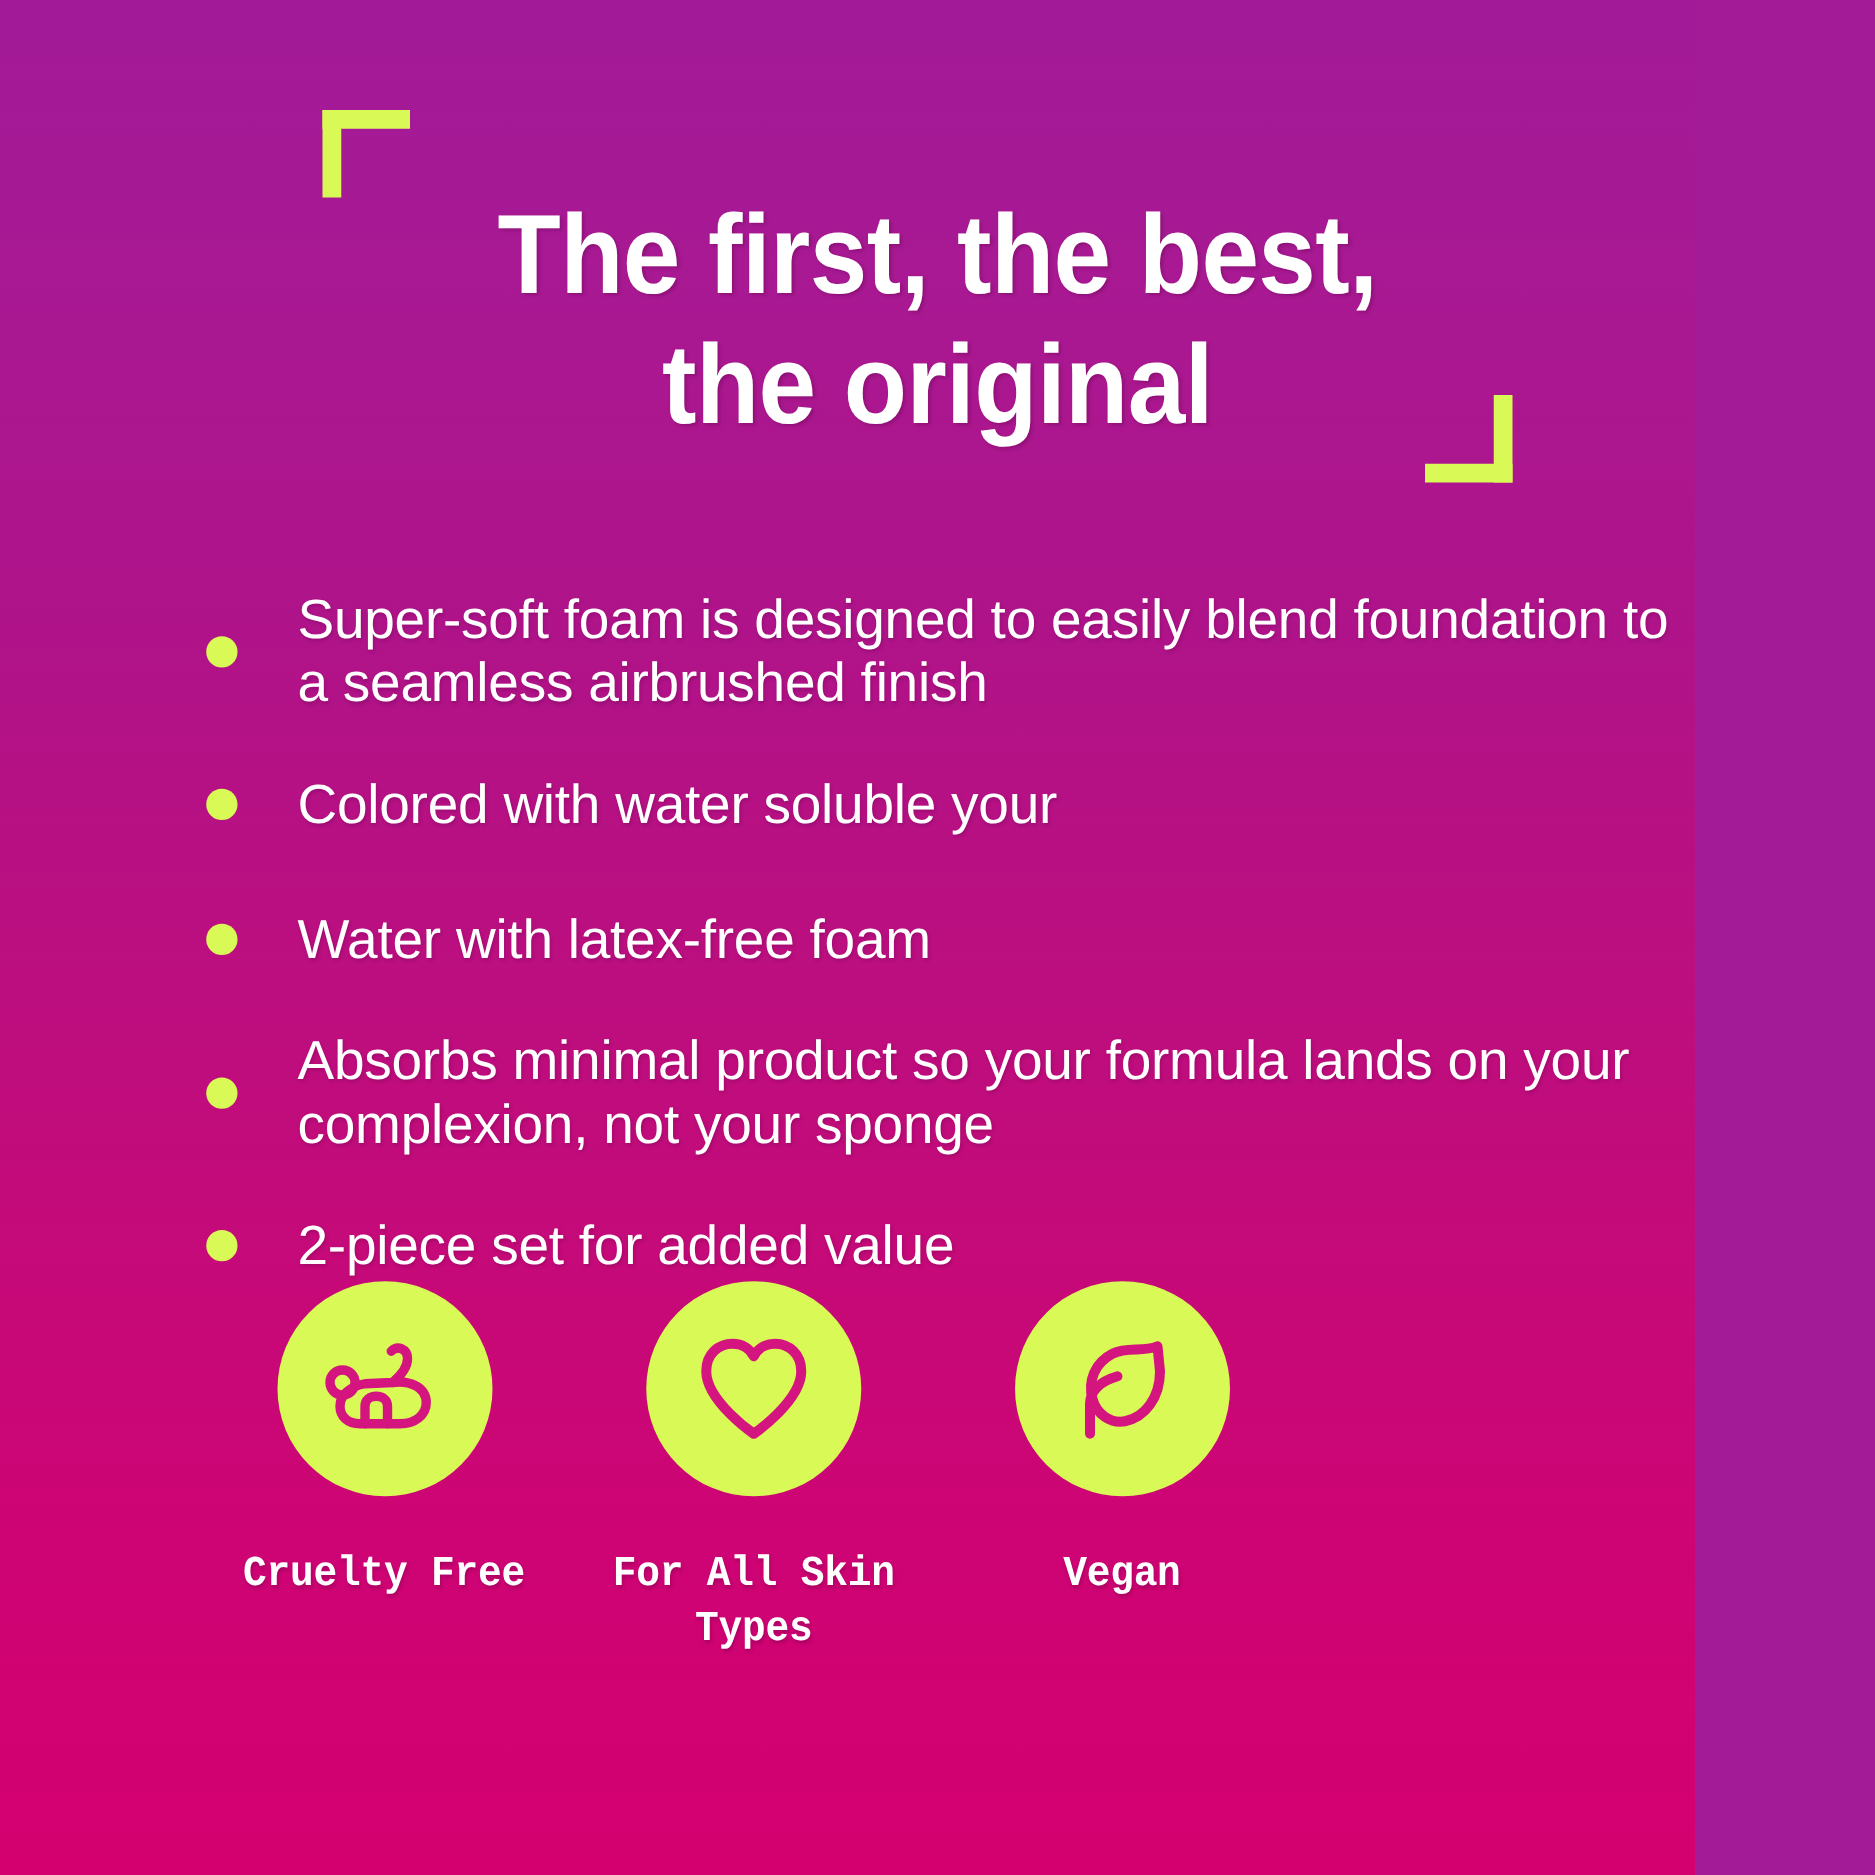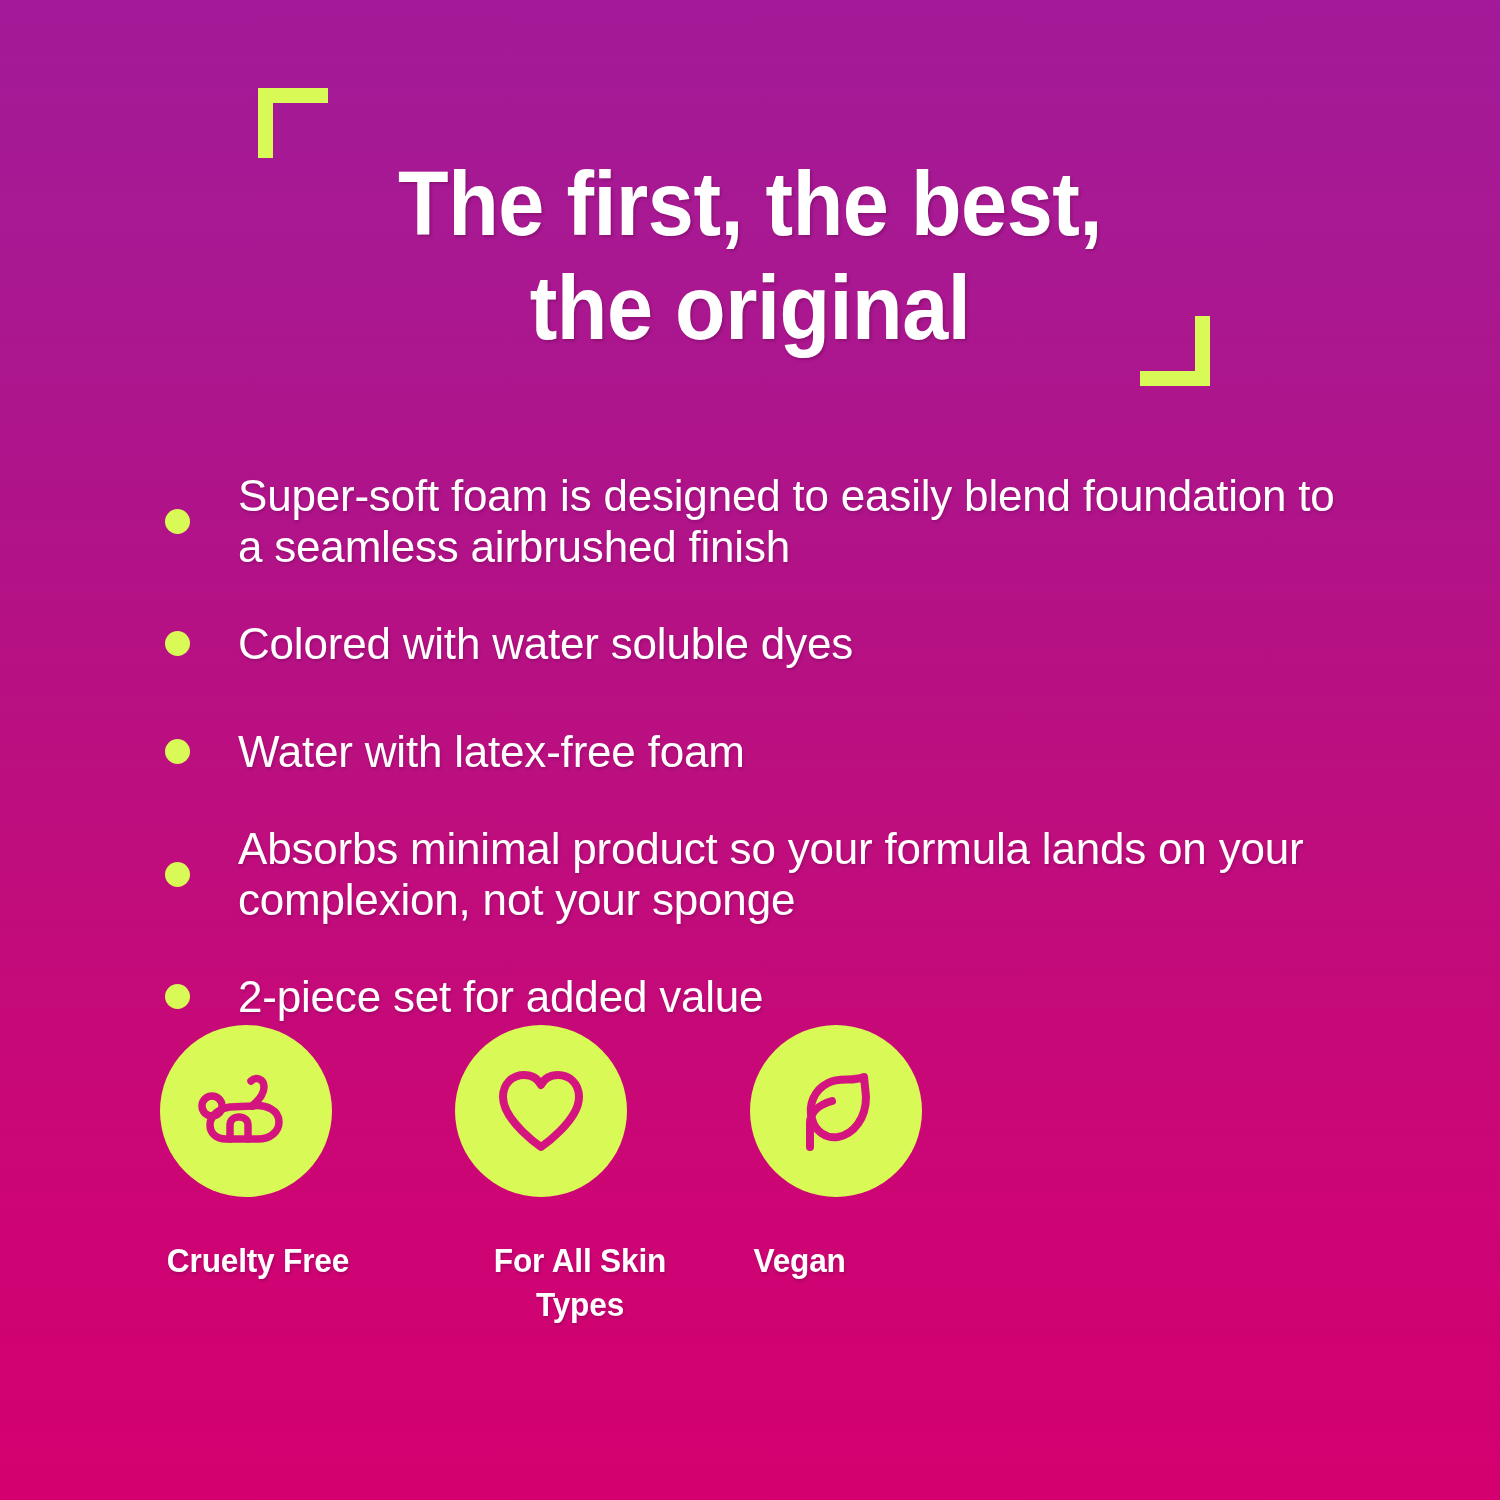--- a/index.html
+++ b/index.html
@@ -10,21 +10,21 @@
     overflow:hidden;
   }
 
   body {
     font-family:"Liberation Sans", sans-serif;
     background:#A31B97;
   }
 
   #poster {
     position:relative;
-    width:1500px;
+    width:1356px;
     height:1500px;
     background:linear-gradient(180deg,
       #A21A98 0%,
       #A81993 14%,
       #B01389 34%,
       #BB0F80 50%,
       #C50A79 66%,
       #CE0474 82%,
       #D40070 100%);
     overflow:hidden;
@@ -106,21 +106,22 @@
     position:absolute;
     left:160px;
     top:1025px;
     width:1180px;
     display:flex;
   }
   .badge {
     width:295px;
     display:flex;
     flex-direction:column;
-    align-items:flex-start;
+    align-items:center;
+    font-family:Liberation Mono, monospace;
   }
   .badge-circle {
     width:172px;
     height:172px;
     border-radius:50%;
     background:#D9F956;
     display:flex;
     align-items:center;
     justify-content:center;
   }
@@ -159,21 +160,21 @@
 
   <div class="bullets">
 
     <div class="bullet-row">
       <span class="dot"></span>
       <span class="bullet-text">Super-soft foam is designed to easily blend foundation to a seamless airbrushed finish</span>
     </div>
 
     <div class="bullet-row">
       <span class="dot"></span>
-      <span class="bullet-text">Colored with water soluble dyes</span>
+      <span class="bullet-text">Colored with water soluble your</span>
     </div>
 
     <div class="bullet-row">
       <span class="dot"></span>
       <span class="bullet-text">Water with latex-free foam</span>
     </div>
 
     <div class="bullet-row">
       <span class="dot"></span>
       <span class="bullet-text">Absorbs minimal product so your formula lands on your complexion, not your sponge</span>

